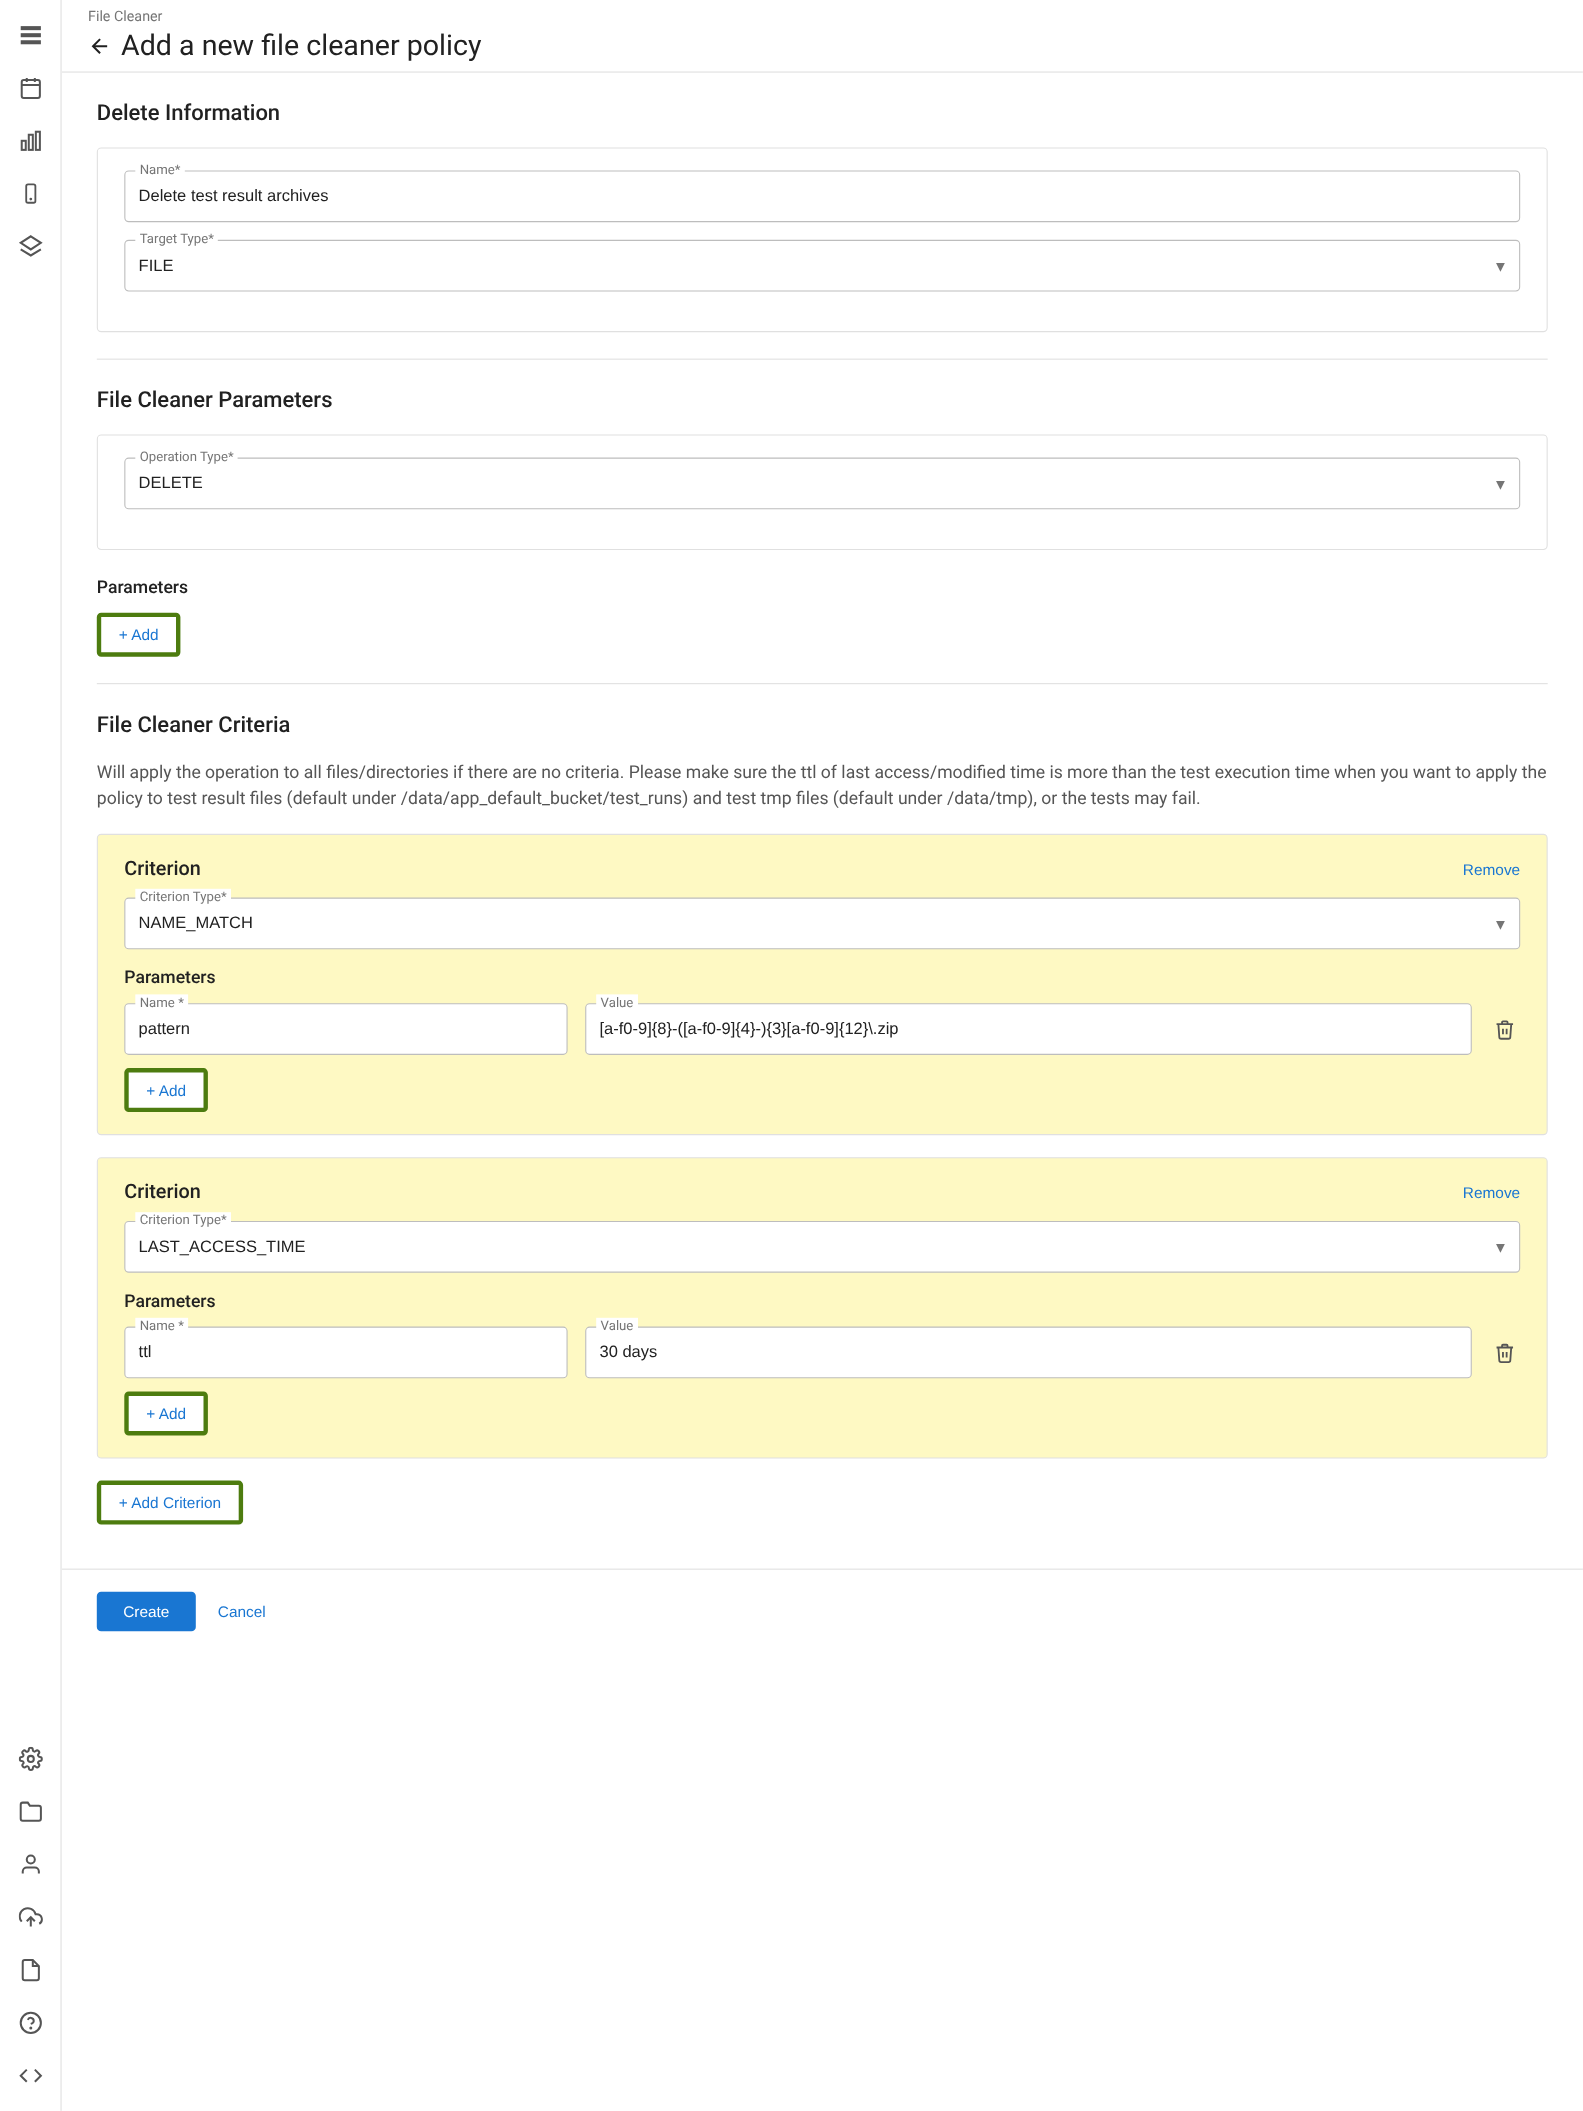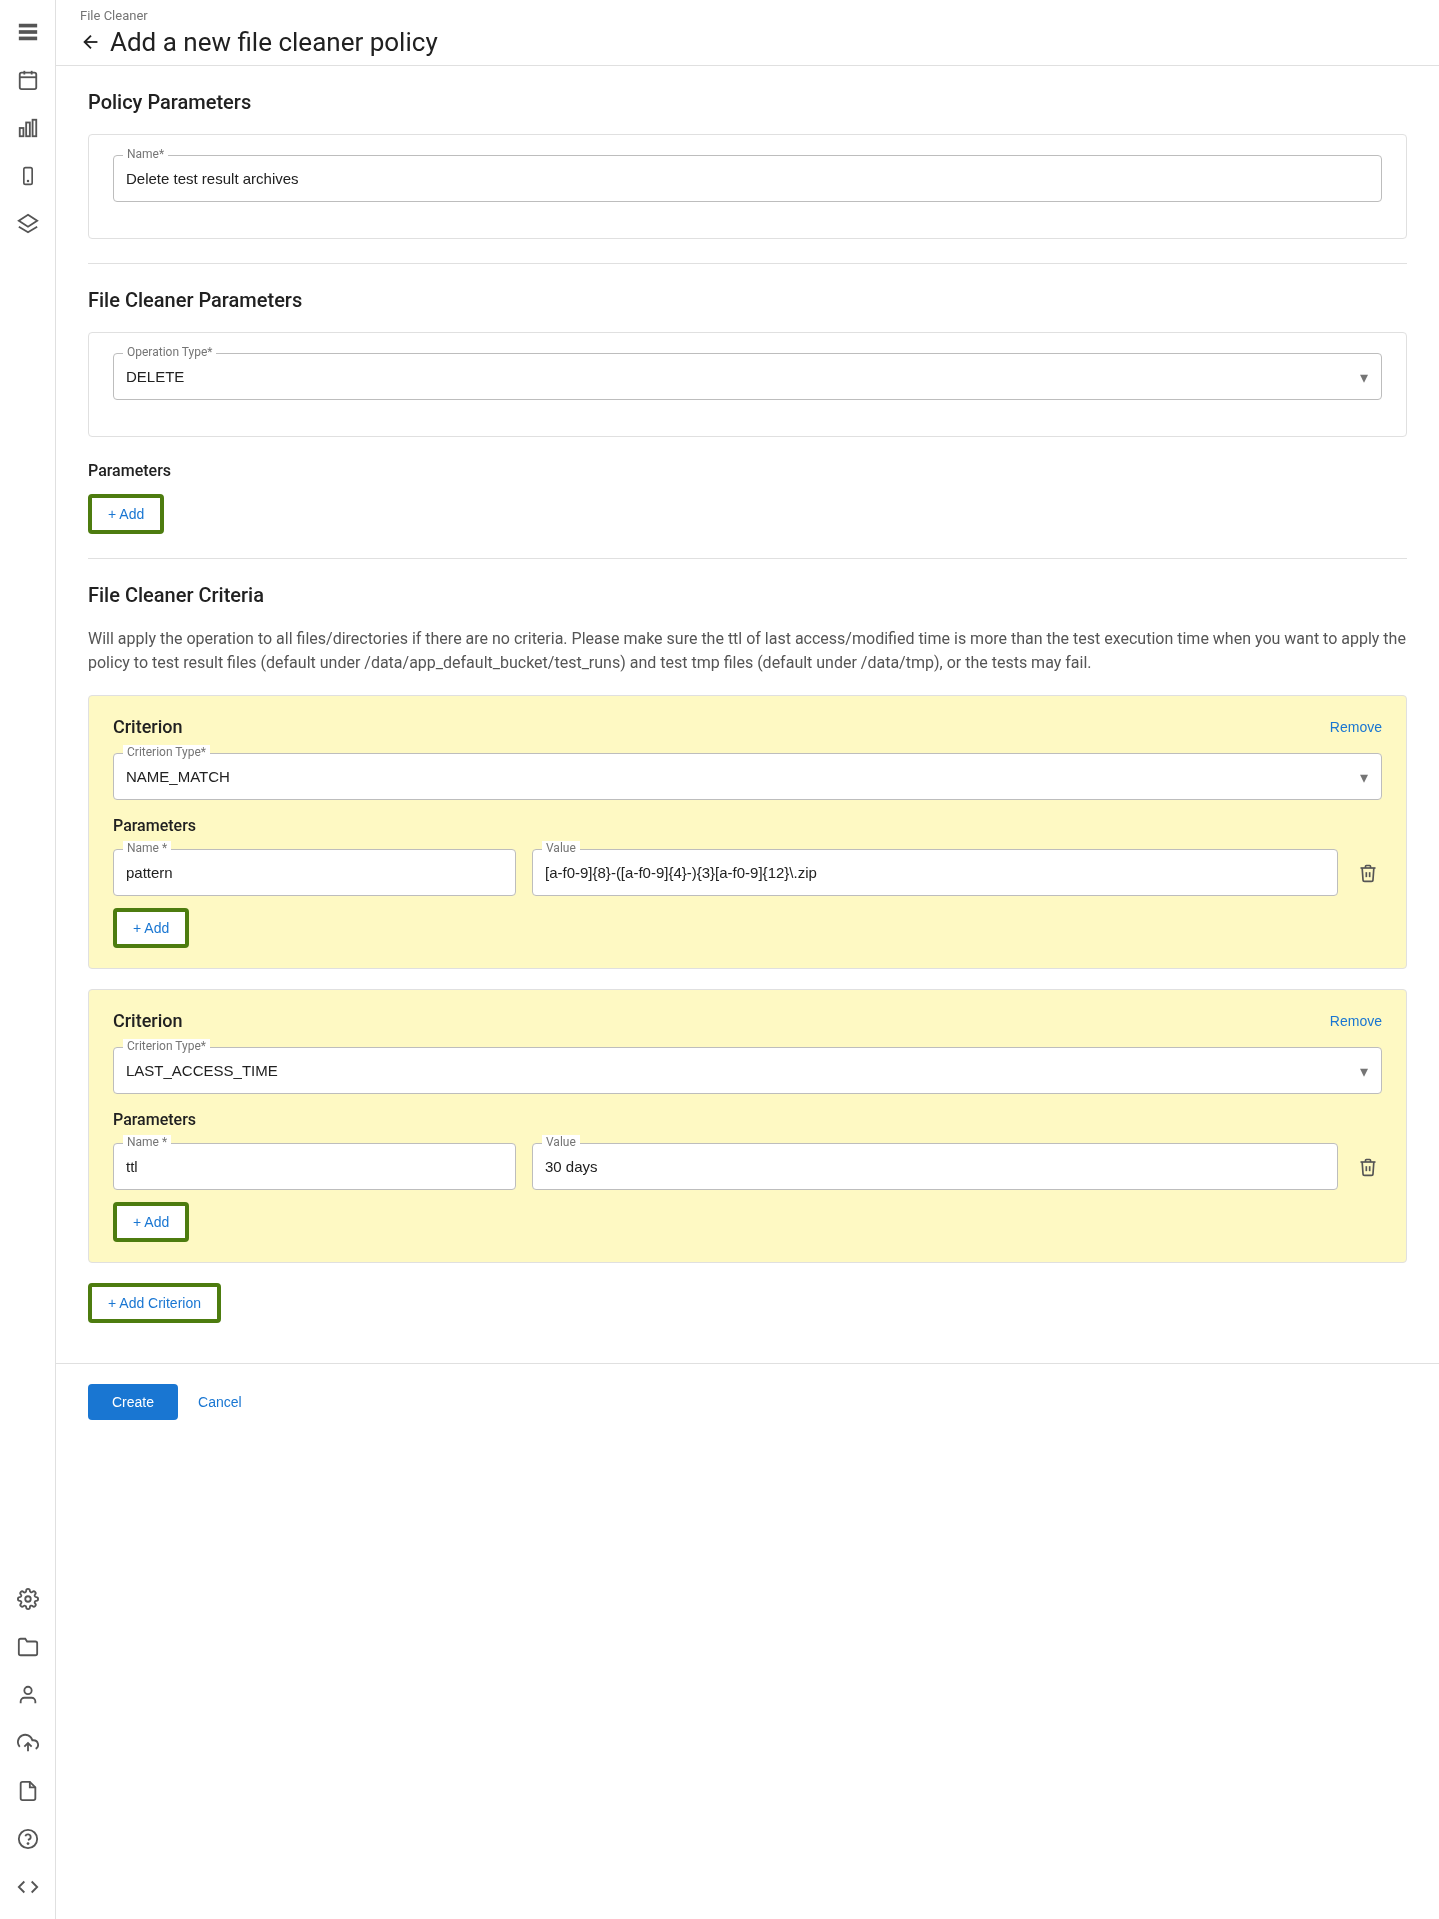--- a/index.html
+++ b/index.html
@@ -364,29 +364,38 @@
               <line x1="19" y1="12" x2="5" y2="12"></line>
               <polyline points="12 19 5 12 12 5"></polyline>
             </svg>
         </button>
         <h1 class="page-title">Add a new file cleaner policy</h1>
       </div>
     </div>
 
     <div class="inner-form">
 
-      <div class="section-title">Policy Parameters</div>
+      <div class="section-title">Delete Information</div>
 
       <div class="card-section">
 
         <div class="field-group">
           <label>Name*</label>
           <input type="text" value="Delete test result archives" style="">
         </div>
 
+        <div class="field-group">
+          <label>Target Type*</label>
+          <div class="select-wrapper">
+            <select>
+              <option value="FILE" selected="">FILE</option>
+              <option value="DIRECTORY">DIRECTORY</option>
+            </select>
+          </div>
+        </div>
       </div>
 
       <hr class="section-divider">
 
       <div class="section-title">File Cleaner Parameters</div>
 
       <div class="card-section">
         <div class="field-group">
           <label>Operation Type*</label>
           <div class="select-wrapper">

